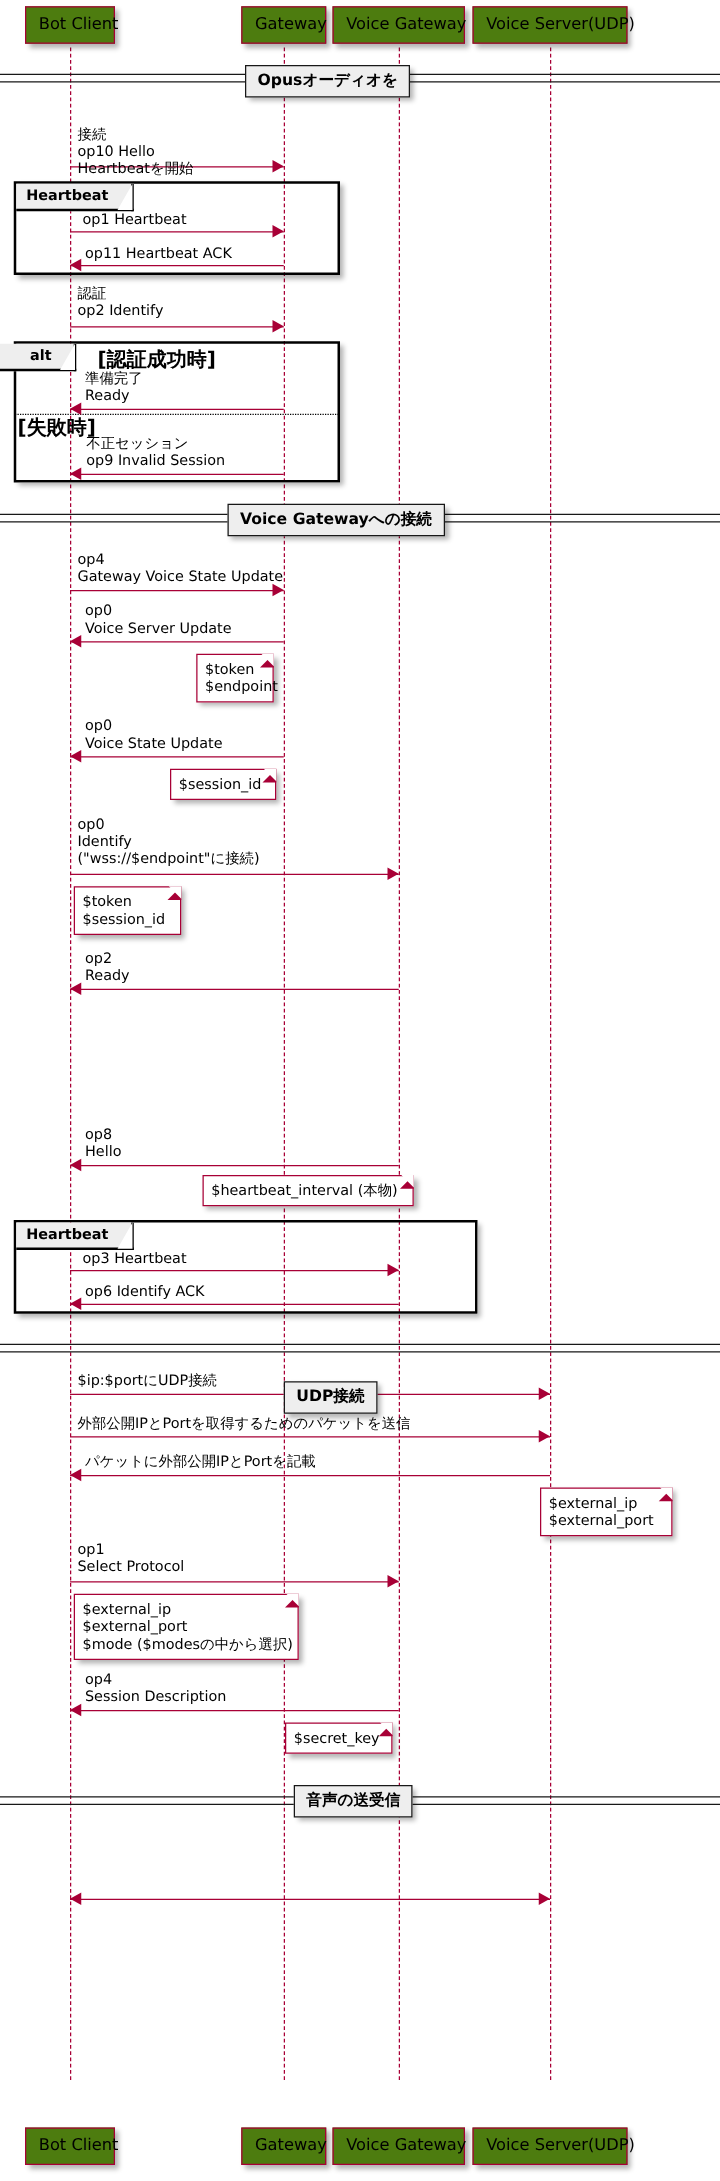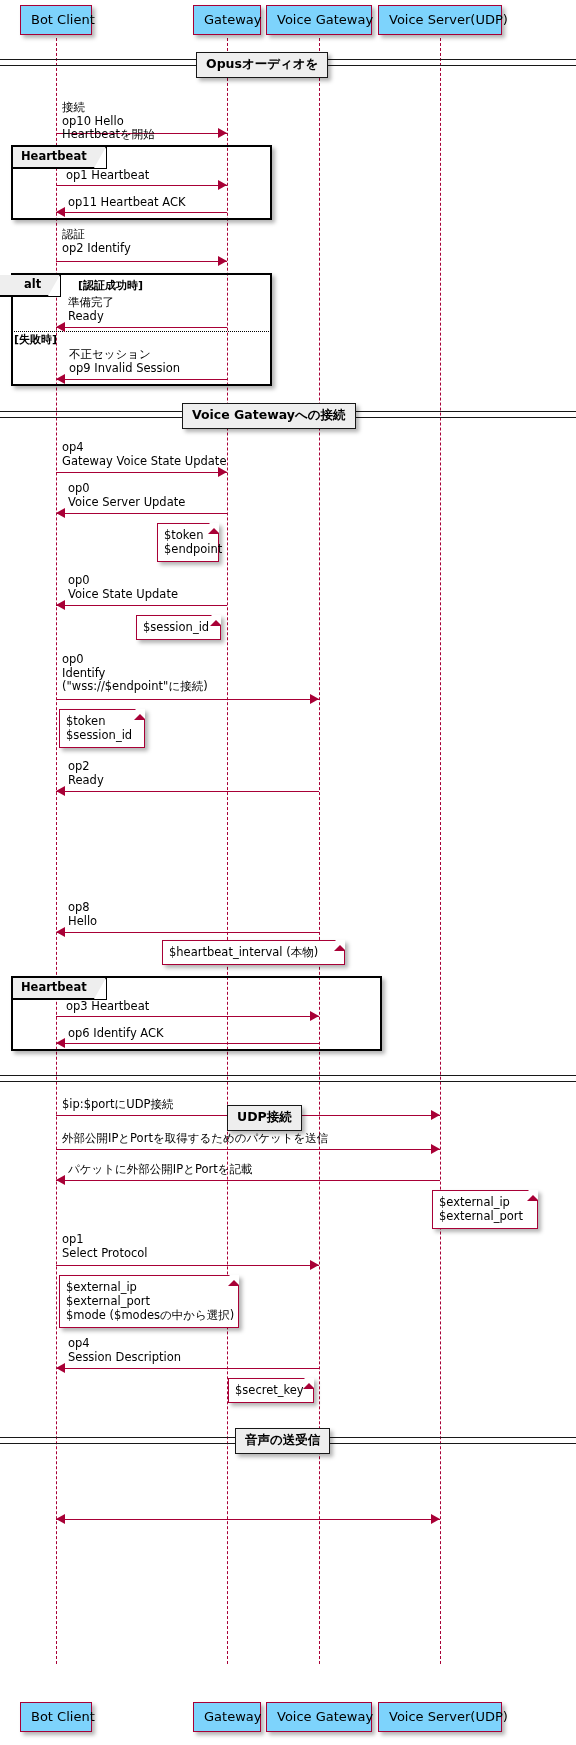--- a/index.html
+++ b/index.html
@@ -11,21 +11,21 @@
     position:relative;
     width:576px;
     height:1745px;
     overflow:hidden;
     background:#ffffff;
   }
   
   .participant{
     position:absolute;
     box-sizing:border-box;
-    background:#7dd3fc;
+    background:#4d7c0f;
     border:1.5px solid #A80036;
     color:#000000;
     font-size:13px;
     line-height:1;
     text-align:center;
     padding:7px 10px 8px 10px;
     white-space:nowrap;
     box-shadow:3px 3px 4px rgba(0,0,0,0.30);
     z-index:6;
   }
@@ -92,21 +92,21 @@
   .frame-tab:after{
     content:"";
     position:absolute;
     right:-1px;top:0;
     width:0;height:0;
     border-bottom:21px solid #FFFFFF;
     border-left:12px solid transparent;
   }
   .frame-cond{
     position:absolute;
-    font-size:11px;
+    font-size:16px;
     font-weight:bold;
     line-height:1;
     white-space:nowrap;
     z-index:5;
   }
   .frame-divider{
     position:absolute;
     height:0;
     border-top:1.5px dotted #000000;
     z-index:2;
@@ -265,21 +265,21 @@
 Ready</div>
   <div class="msg" style="left:56px; top:791px; width:263px;"></div>
   <div class="arrowhead arrow-left" style="left:56px; top:786px;"></div>
 
 
   <div class="msglabel" style="left:68px; top:901px;">op8
 Hello</div>
   <div class="msg" style="left:56px; top:932px; width:263px;"></div>
   <div class="arrowhead arrow-left" style="left:56px; top:927px;"></div>
 
-  <div class="note" style="left:162px; top:940px; width:183px;">$heartbeat_interval (本物)</div>
+  <div class="note" style="left:162px; top:940px; width:169px;">$heartbeat_interval (本物)</div>
 
   <div class="frame" style="left:11px; top:976px; width:371px; height:75px;"></div>
   <div class="frame-tab" style="left:13px; top:978px;">Heartbeat</div>
 
   <div class="msglabel" style="left:66px; top:1000px;">op3 Heartbeat</div>
   <div class="msg" style="left:56px; top:1016px; width:263px;"></div>
   <div class="arrowhead arrow-right" style="left:310px; top:1011px;"></div>
 
   <div class="msglabel" style="left:68px; top:1027px;">op6 Identify ACK</div>
   <div class="msg" style="left:56px; top:1043px; width:263px;"></div>

